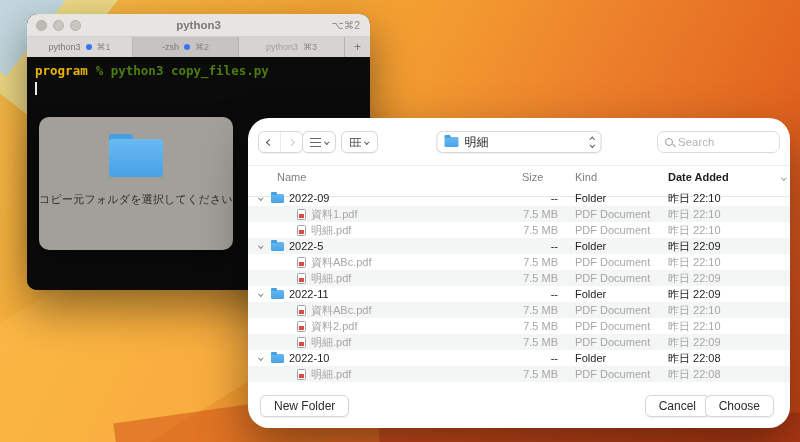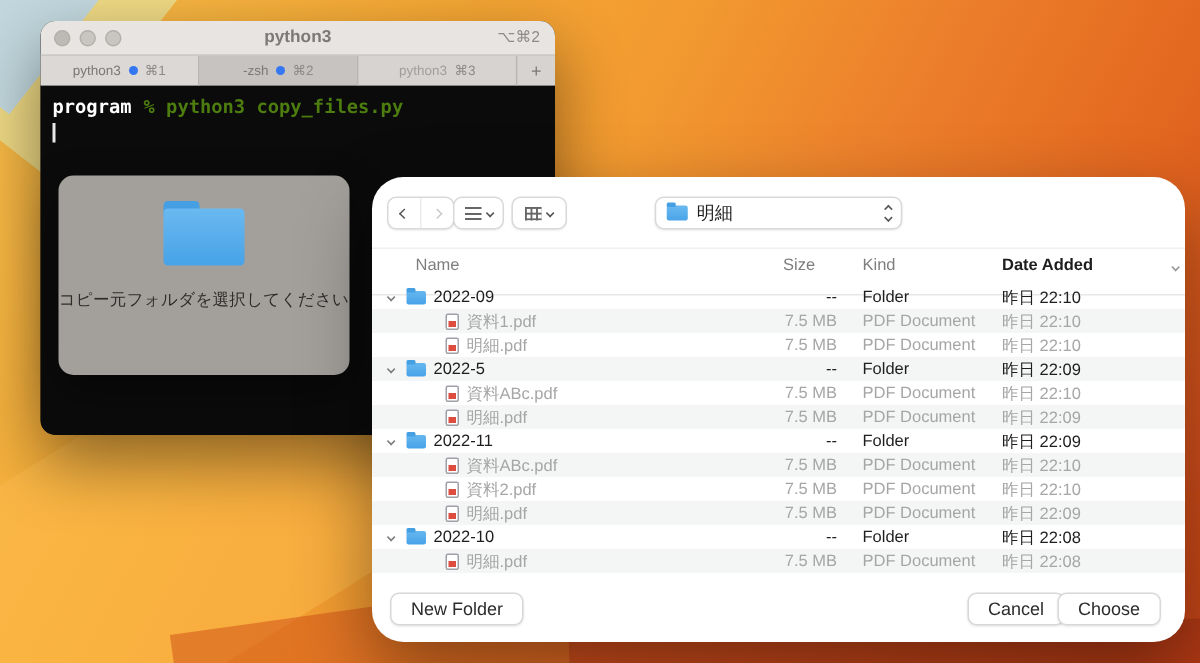--- a/index.html
+++ b/index.html
@@ -26,21 +26,21 @@
   .t-title { position:absolute; left:0; right:0; text-align:center; font-size:11.5px; font-weight:bold; color:#7c7976; }
   .t-shortcut { position:absolute; right:10px; font-size:10.5px; color:#8e8b88; }
   .t-tabbar { height:20px; background:#c9c6c3; display:flex; font-size:9px; color:#7b7875; }
   .tab { flex:1; display:flex; align-items:center; justify-content:center; gap:5px; border-right:1px solid #b7b4b1; background:#dbd8d5; cursor:default; }
   .tab.active { background:#c6c3c0; }
   .tab.dim { background:#d6d3d0; color:#a19e9b; }
   .tab-dot { width:6px; height:6px; border-radius:50%; background:#3577f2; }
   .tab-shortcut { color:#8d8a87; }
   .tab-plus { flex:0 0 25px; display:flex; align-items:center; justify-content:center; background:#d6d3d0; color:#7b7875; font-size:12px; border-right:none; }
   .t-content { padding:6px 8px; font-family:"DejaVu Sans Mono","Liberation Mono",monospace; font-size:12.5px; font-weight:600; line-height:1.35; background:#0b0b0b; height:233px; }
-  .t-prompt { color:#ffffff; }
+  .t-prompt { color:#eab308; }
   .t-cmd { color:#4d7c0f; margin-left:8px; }
   .t-cursor { display:block; width:2px; height:13px; background:#e8e8e8; margin-top:2px; }
 
   
   .alert { position:absolute; left:39px; top:117px; width:194px; height:133px; background:#a3a09c; border-radius:10px;
     box-shadow:0 12px 28px rgba(0,0,0,.38); text-align:center; }
   .alert-folder { position:relative; width:54px; height:38px; margin:22px auto 0; }
   .alert-folder .f-tab { position:absolute; top:-5px; left:0; width:24px; height:10px; background:#459fe2; border-radius:3px 3px 0 0; }
   .alert-folder .f-body { position:absolute; inset:0; background:linear-gradient(#6ab9f0,#47a2e7); border-radius:3px; }
   .alert-msg { margin-top:15px; font-size:11px; font-weight:500; color:#2f2d2b; letter-spacing:.2px; }
@@ -186,20 +186,24 @@
         <span class="chev down tiny"></span>
       </div>
       <div class="tool-btn path-select">
         <span class="mini-folder"></span>
         <span>明細</span>
         <span class="stepper">
           <span class="chev up tiny"></span>
             <span class="chev down tiny"></span>
         </span>
       </div>
+      <div class="search">
+        <span class="mag"></span>
+        <input type="text" placeholder="Search" style="">
+      </div>
     </div>
 
     <div class="head-row">
       <span class="h-name">Name</span>
       <span class="h-size">Size</span>
       <span class="h-kind">Kind</span>
       <span class="h-date">Date Added</span>
       <span class="h-sort">
           <span class="chev down tiny"></span>
         </span>

